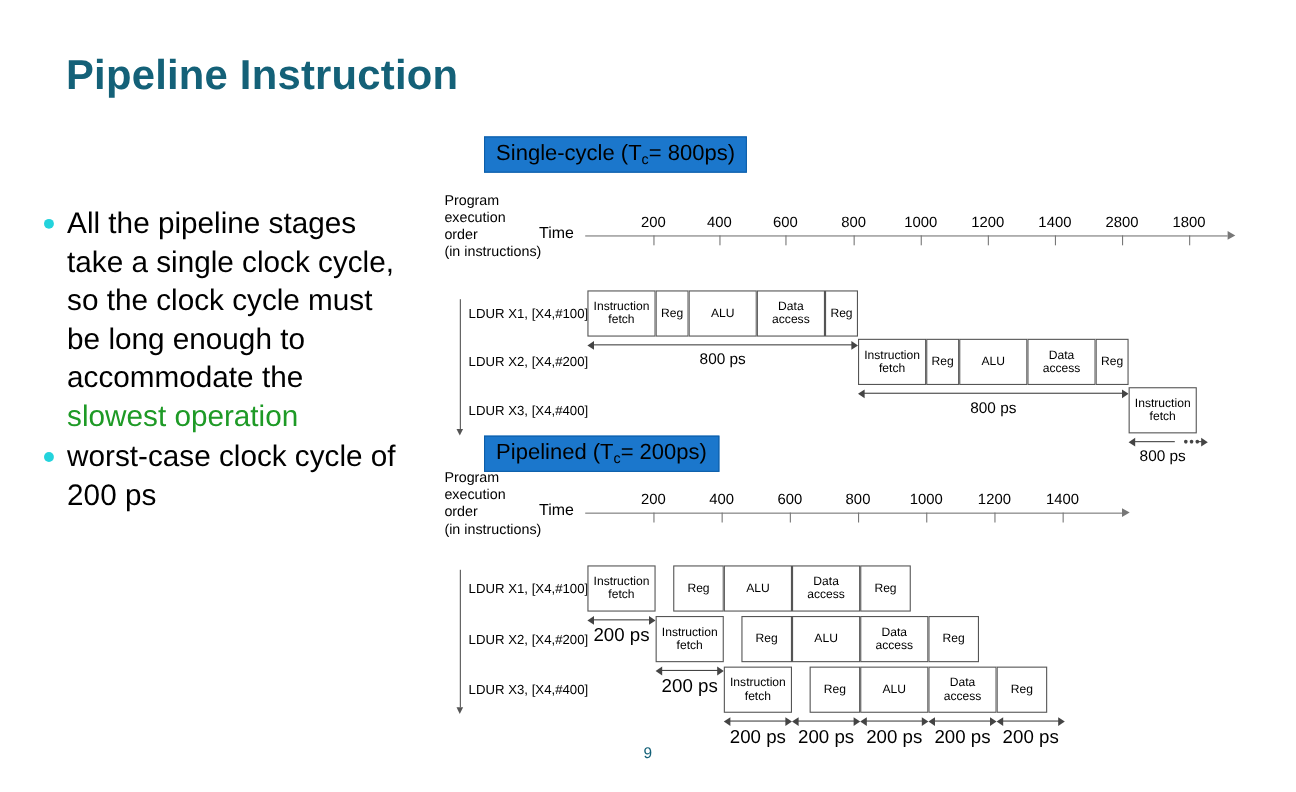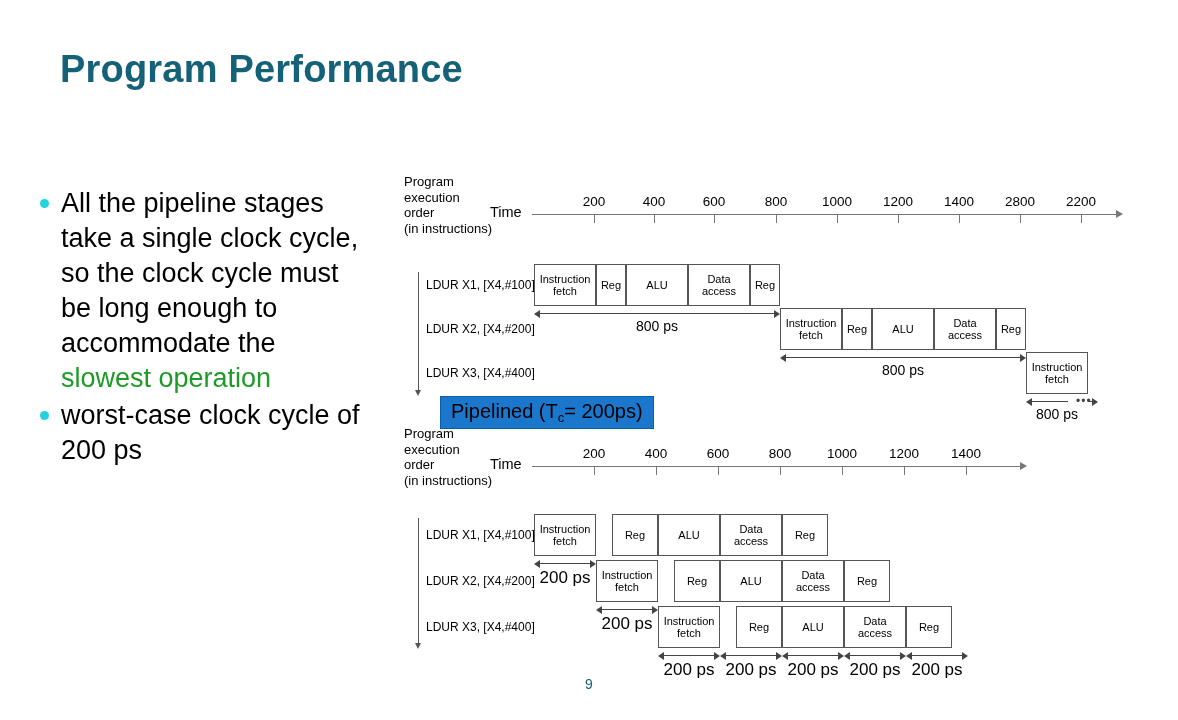--- a/index.html
+++ b/index.html
@@ -69,39 +69,42 @@
   .dots{position:absolute;font-size:12px;color:#444;letter-spacing:1px;}
   
   .page-num{
     position:absolute;left:0;right:0;top:676px;text-align:center;
     font-size:14px;color:#146178;
   }
 </style>
 </head>
 <body>
 
-<div class="slide-title">Program Performance</div>
+<div class="slide-title">Pipeline Instruction</div>
 
 <div class="bullets">
   <div class="bullet-row">
     <div class="bullet-dot"></div>
     <div class="bullet-text">
       <span>All the pipeline stages take a single clock cycle, so the clock cycle must be long enough to accommodate the </span><span class="hl-green">slowest operation</span>
     </div>
   </div>
   <div class="bullet-row">
     <div class="bullet-dot"></div>
     <div class="bullet-text">
       <span>worst-case clock cycle of 200 ps</span>
     </div>
   </div>
 </div>
 
 <div class="figure">
 
+  <div class="fig-label" style="left:36px;top:0px;">
+    <span>Single-cycle (T</span><sub>c</sub><span>= 800ps)</span>
+  </div>
 
   <div class="axis-caption" style="left:0px;top:50px;">
     <div>Program</div>
     <div>execution</div>
     <div>order</div>
     <div>(in instructions)</div>
   </div>
   <div class="time-word" style="left:86px;top:80px;">Time</div>
 
   <div class="axis-line" style="left:128px;top:90px;width:584px;"></div>
@@ -117,21 +120,21 @@
   <div class="tick-label" style="left:372px;top:70px;">800</div>
   <div class="tick" style="left:433px;top:90px;"></div>
   <div class="tick-label" style="left:433px;top:70px;">1000</div>
   <div class="tick" style="left:494px;top:90px;"></div>
   <div class="tick-label" style="left:494px;top:70px;">1200</div>
   <div class="tick" style="left:555px;top:90px;"></div>
   <div class="tick-label" style="left:555px;top:70px;">1400</div>
   <div class="tick" style="left:616px;top:90px;"></div>
   <div class="tick-label" style="left:616px;top:70px;">2800</div>
   <div class="tick" style="left:677px;top:90px;"></div>
-  <div class="tick-label" style="left:677px;top:70px;">2200</div>
+  <div class="tick-label" style="left:677px;top:70px;">1800</div>
 
   <div class="vbar" style="left:14px;top:148px;height:118px;"></div>
   <div class="vbar-arrow" style="left:10.5px;top:266px;"></div>
 
   <div class="instr-label" style="left:22px;top:154px;">LDUR X1, [X4,#100]</div>
   <div class="instr-label" style="left:22px;top:198px;">LDUR X2, [X4,#200]</div>
   <div class="instr-label" style="left:22px;top:242px;">LDUR X3, [X4,#400]</div>
 
   <div class="stage" style="left:130px;top:140px;width:62px;height:42px;">
       <span>Instruction fetch</span>

